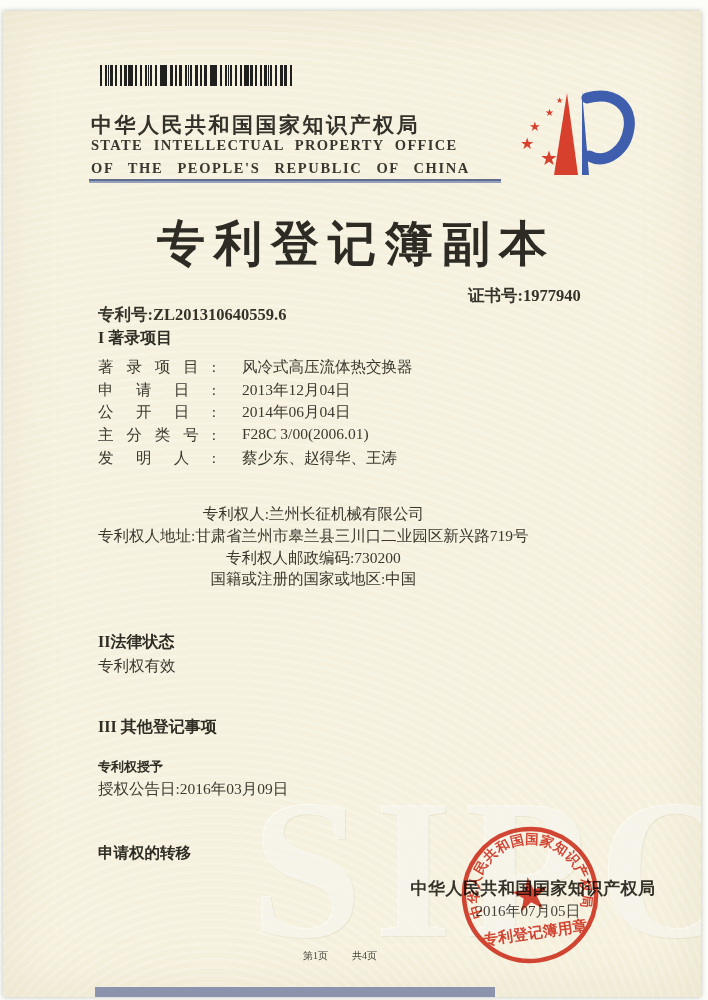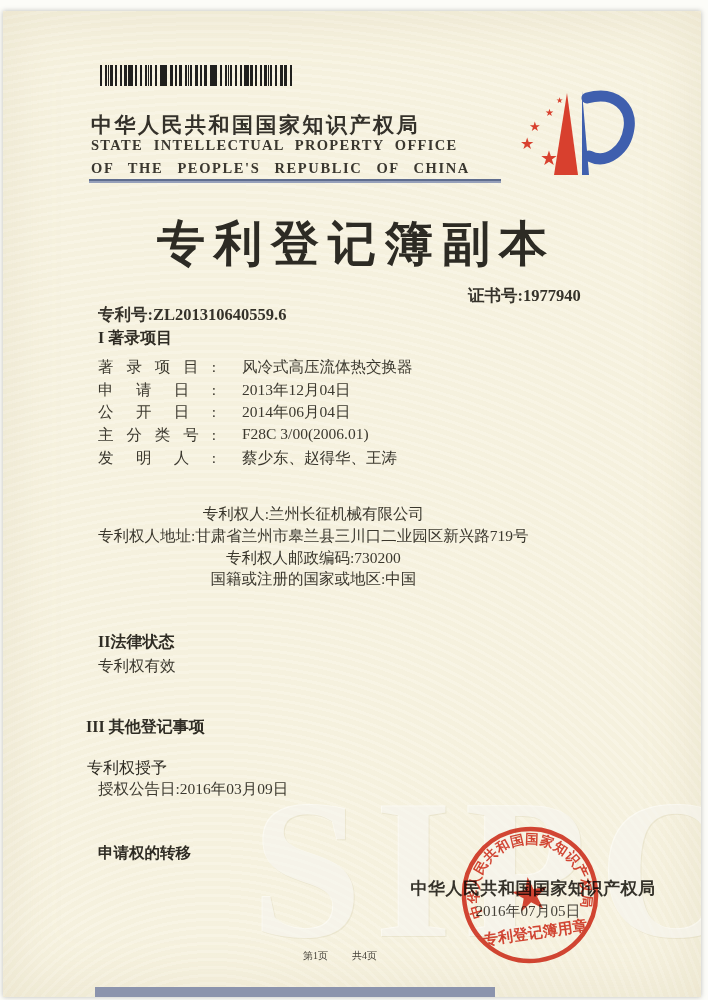--- a/index.html
+++ b/index.html
@@ -63,22 +63,22 @@
     text-align:justify;text-align-last:justify;
     font-size:15.5px;color:#3b382e;
   }
   .fvalue{margin-left:26px;font-size:15.5px;color:#3b382e;white-space:nowrap;}
 
   .holder{left:95px;top:493px;text-align:center;}
   .holder div{height:21.8px;}
 
   .sec2-head{left:95px;top:621px;}
   .sec2-status{left:95px;top:645px;}
-  .sec3-head{left:83px;top:706px;}
-  .grant-head{left:84px;top:747px;font-size:16px;font-weight:400;color:#2f2c24;white-space:nowrap;}
+  .sec3-head{left:95px;top:706px;}
+  .grant-head{left:95px;top:747px;font-size:13px;font-weight:700;color:#2f2c24;white-space:nowrap;}
   .grant-date{left:95px;top:768px;}
   .transfer-head{left:95px;top:832px;font-size:15.5px;font-weight:700;color:#2f2c24;white-space:nowrap;}
 
   .issuer-office{left:398px;top:866px;width:264px;text-align:center;font-size:17px;font-weight:700;letter-spacing:.5px;color:#35322a;white-space:nowrap;}
   .issuer-date{left:420px;top:891px;width:210px;text-align:center;font-size:15px;color:#46423a;white-space:nowrap;}
 
   .stamp{
     left:456px;top:813px;width:142px;height:142px;
     mix-blend-mode:multiply;opacity:.93;
     transform:rotate(-8deg);

